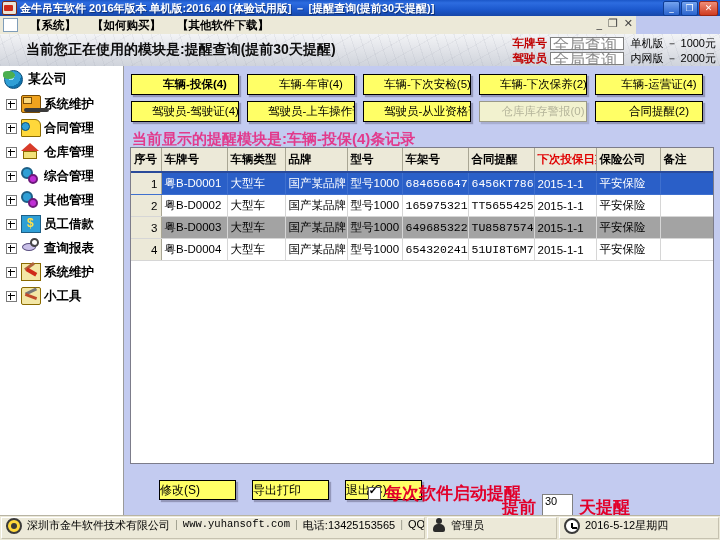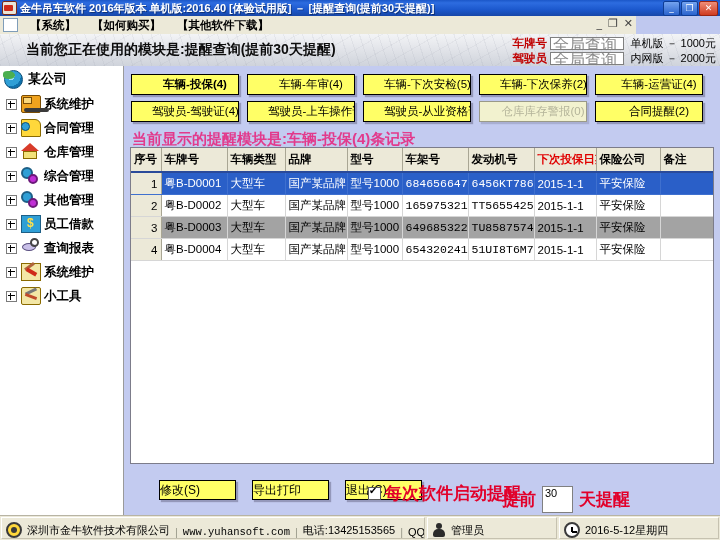--- a/index.html
+++ b/index.html
@@ -262,33 +262,33 @@
     position: relative; margin-right: 4px; flex: none;
   }
   .chkbox::after {
     content: "✔"; position: absolute; left: 0px; top: -3px;
     font-size: 10px; color: #000; font-family: "DejaVu Sans", sans-serif;
   }
   .redtxt { color: #e2002a; font-size: 17px; font-weight: bold; white-space: nowrap; }
   .numinput {
     width: 31px; height: 27px; border: 1px solid #808080; background: #fff;
     font-size: 11px; padding: 0 2px; box-sizing: border-box; line-height: 13px;
-    margin: 4px 6px;
+    margin: 12px 6px;
   }
 
   
   .statusbar {
     position: absolute; left: 0; bottom: 0; width: 720px; height: 24px;
     background: #ece9d8;
     border-top: 1px solid #b8b4a4;
     display: flex; align-items: center;
     font-size: 11px;
   }
   .sb-cell {
-    display: flex; align-items: flex-end; height: 20px;
+    display: flex; align-items: flex-start; height: 20px;
     border: 1px solid #c6c2b0; border-left-color: #fff; border-top-color: #fff;
     margin: 0 1px; padding: 0 4px; white-space: nowrap;
   }
   .sb-main { flex: 1; min-width: 0; overflow: hidden; }
   .sb-sep { color: #9a9a8a; margin: 0 5px; }
   .sb-ico-gear {
     width: 16px; height: 16px; flex: none; margin-right: 5px; position: relative;
     background: #ffd83b; border: 2px solid #3a3a3a; border-radius: 50%; box-sizing: border-box;
   }
   .sb-ico-gear::after { content:""; position:absolute; left:3px; top:3px; width:6px; height:6px;
@@ -441,21 +441,21 @@
             <col style="width:55px">
         </colgroup>
         <thead>
           <tr>
             <th class="num">序号</th>
             <th>车牌号</th>
             <th>车辆类型</th>
             <th>品牌</th>
             <th>型号</th>
             <th>车架号</th>
-            <th>发动机号</th>
+            <th>合同提醒</th>
             <th class="redhead">下次投保日期</th>
             <th>保险公司</th>
             <th>备注</th>
           </tr>
         </thead>
         <tbody>
           <tr class="row-sel">
             <td class="idx">1</td>
             <td>粤B-D0001</td>
             <td>大型车</td>

